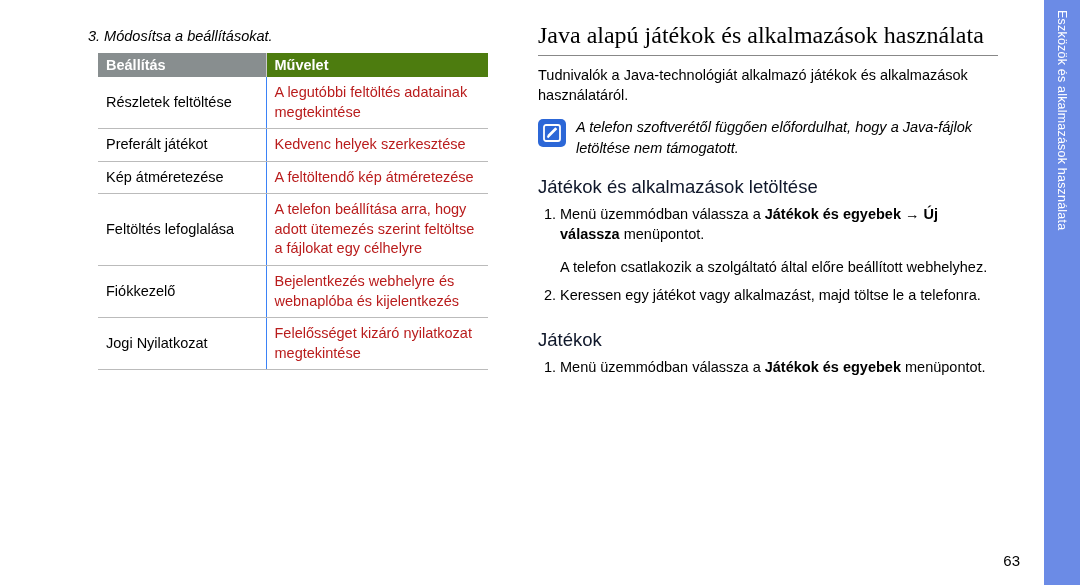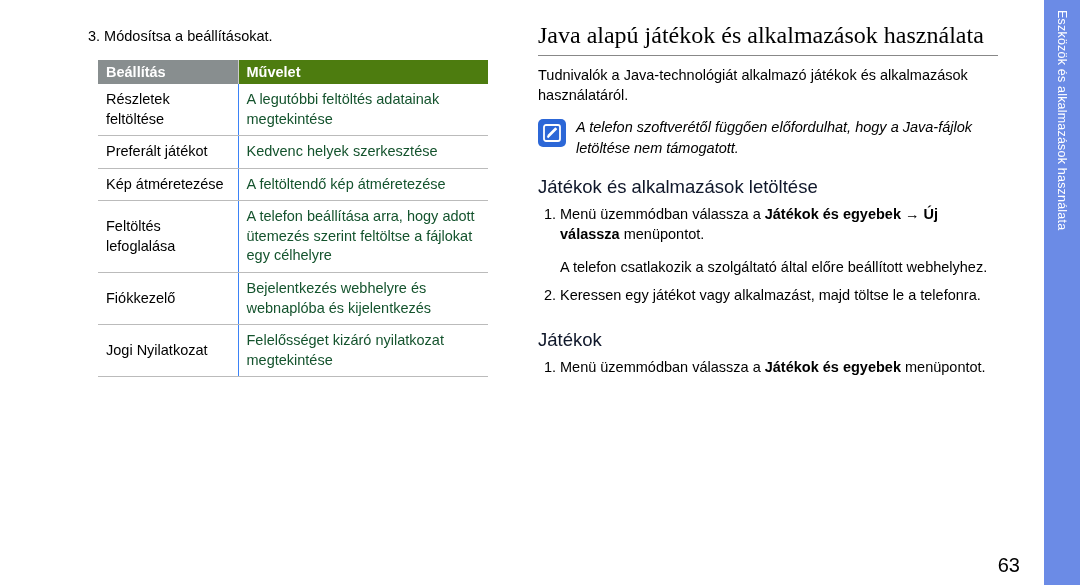--- a/index.html
+++ b/index.html
@@ -18,54 +18,54 @@
       display: flex;
       gap: 40px;
     }
     .col {
       flex: 1;
       display: flex;
       flex-direction: column;
     }
     .left-col { flex: 0 0 428px; }
     .right-col { flex: 0 0 460px; }
-    .step-text { margin: 8px 0 10px 18px; }
+    .step-text { margin: 8px 0 3px 18px; font-style: italic; }
     table.settings {
       border-collapse: collapse;
       width: 100%;
       margin-top: 6px;
       margin-left: 28px;
       width: 390px;
     }
     table.settings th {
       text-align: left;
       font-weight: bold;
       color: #fff;
       padding: 4px 8px;
     }
     .th-setting {
       background: #888e8f;
-      width: 140px;
+      width: 168px;
       border-right: 1px solid #ccc;
     }
     .th-action {
       background: #4d7c0f;
     }
     table.settings td {
       padding: 6px 8px;
       border-bottom: 1px solid #bbb;
       vertical-align: middle;
       line-height: 1.35;
     }
     .td-setting {
       color: #000;
       border-right: 1px solid #3b82f6;
     }
     .td-action {
-      color: #14532d;
+      color: #b91c1c;
       margin-left: 40px;
     }
     .right-heading {
       font-family: Georgia, 'Times New Roman', serif;
       font-size: 24px;
       font-weight: normal;
       line-height: 1.3;
       padding-bottom: 4px;
       border-bottom: 1px solid #888;
       margin-bottom: 10px;
@@ -135,22 +135,22 @@
     .vertical-text {
       writing-mode: vertical-rl;
       color: #fff;
       font-size: 12.5px;
       padding-top: 10px;
       letter-spacing: 0.2px;
     }
     .page-number {
       position: absolute;
       right: 60px;
-      bottom: 8px;
-      font-size: 20px;
+      bottom: 16px;
+      font-size: 15px;
     }
   </style>
 </head>
 <body>
 
 <div class="page">
 
   <div class="col left-col">
     <div class="step-text">3.  Módosítsa a beállításokat.</div>
 

